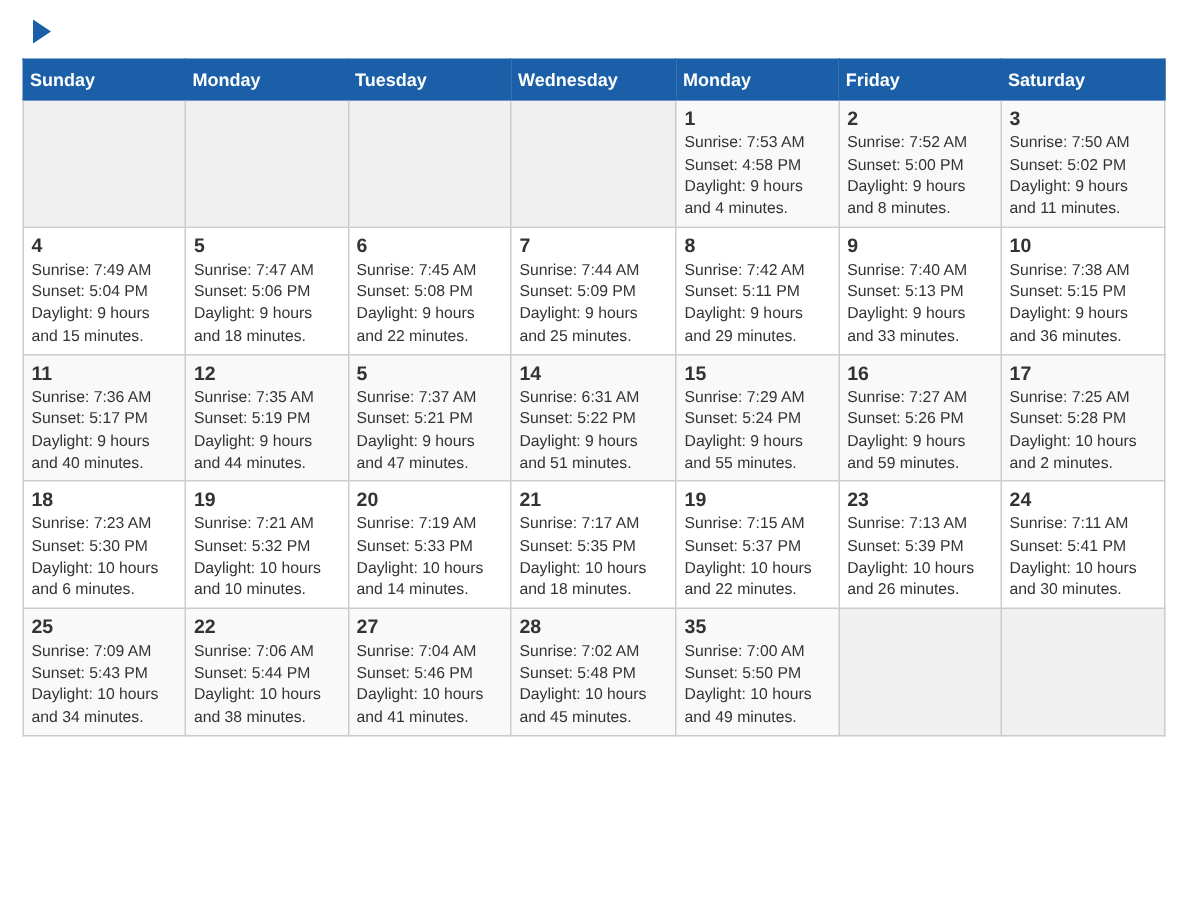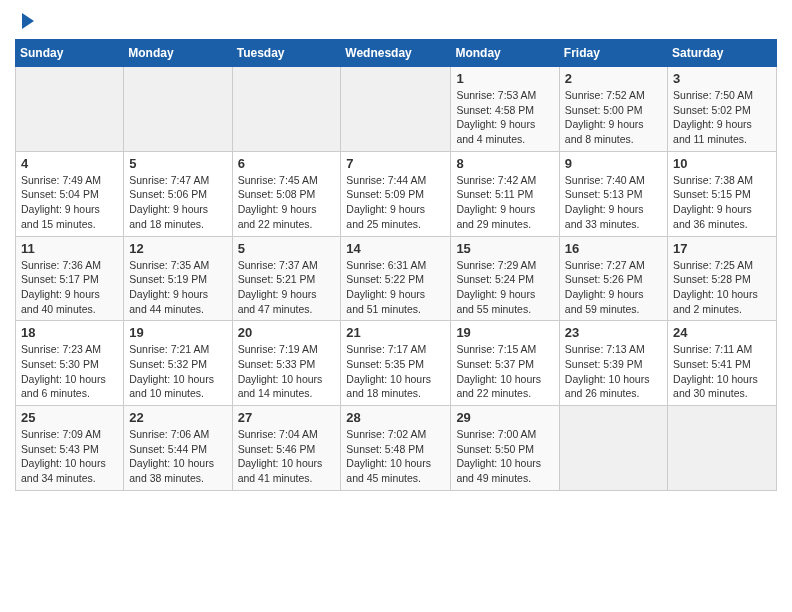--- a/index.html
+++ b/index.html
@@ -306,21 +306,21 @@
 Sunset: 5:46 PM
 Daylight: 10 hours and 41 minutes.</div>
         </td>
         <td>
           <span class="day-number">28</span>
           <div class="day-info">Sunrise: 7:02 AM
 Sunset: 5:48 PM
 Daylight: 10 hours and 45 minutes.</div>
         </td>
         <td>
-          <span class="day-number">29</span>
+          <span class="day-number">35</span>
           <div class="day-info">Sunrise: 7:00 AM
 Sunset: 5:50 PM
 Daylight: 10 hours and 49 minutes.</div>
         </td>
         <td class="empty-cell"></td>
         <td class="empty-cell"></td>
       </tr>
     </tbody>
 </table>
 

